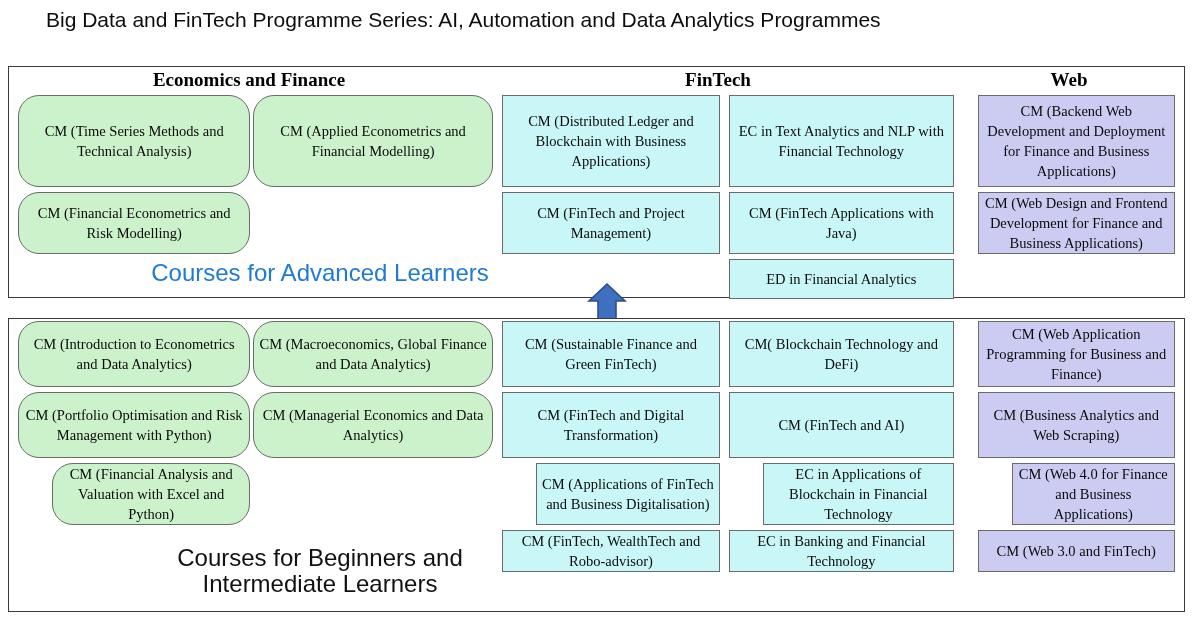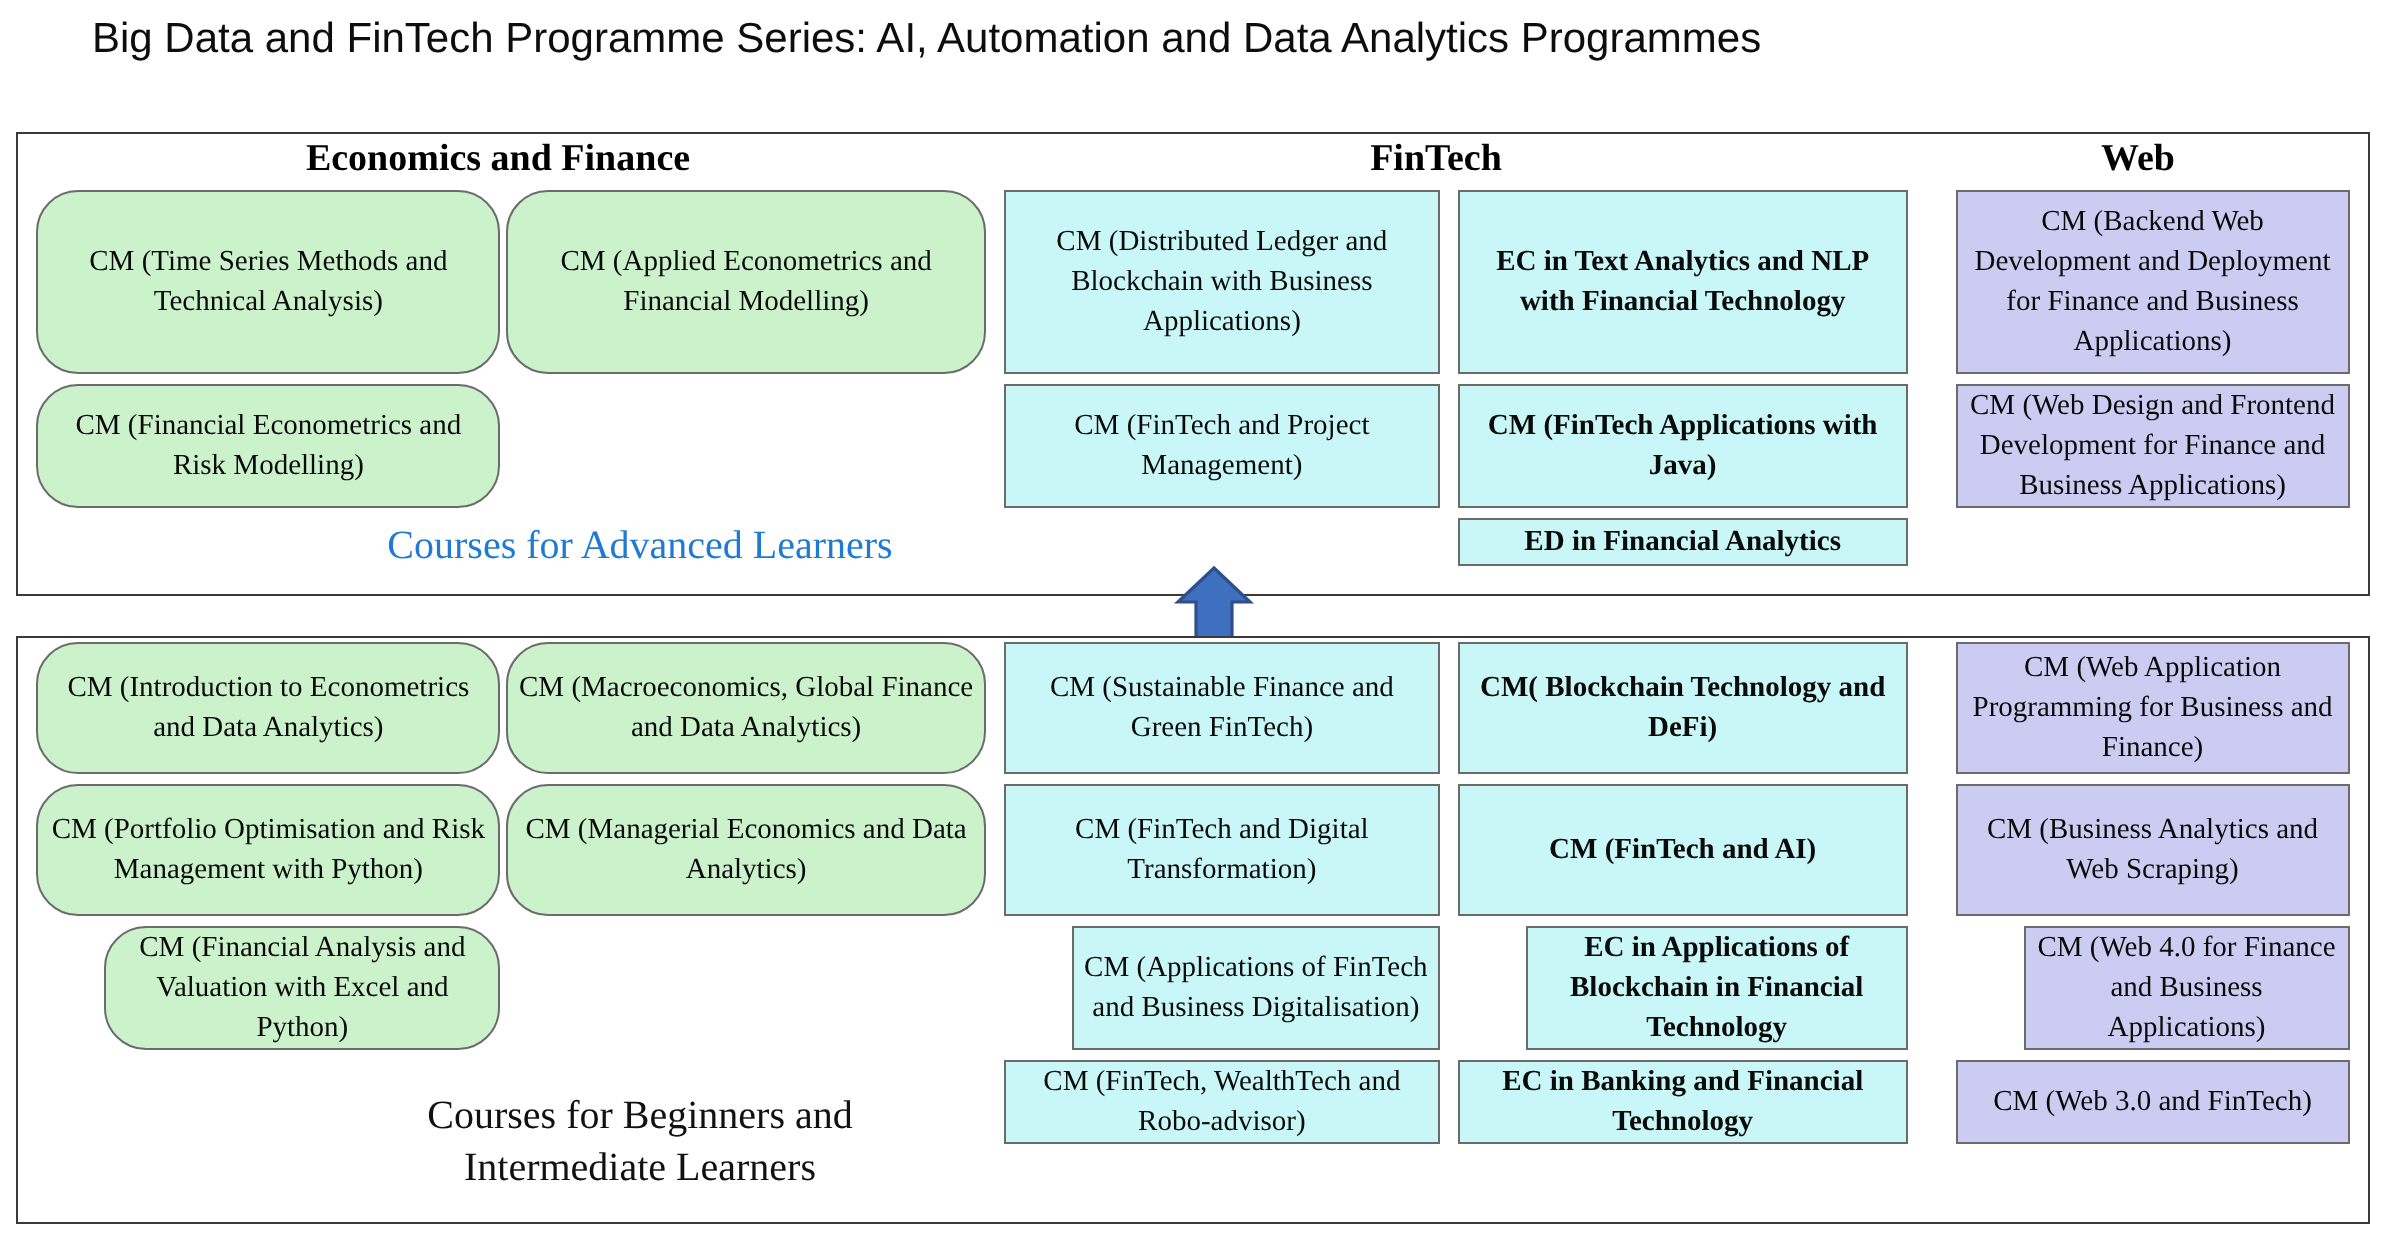--- a/index.html
+++ b/index.html
@@ -71,21 +71,21 @@
 
   .col {
     display: flex;
     flex-direction: column;
     gap: 5px;
     box-sizing: border-box;
   }
   .col-1 { width: 242px; padding-left: 9px; }
   .col-2 { width: 243px; padding-left: 3px; }
   .col-3 { width: 228px; padding-left: 9px; }
-  .col-4 { width: 234px; padding-left: 9px; font-weight: bold; }
+  .col-4 { width: 234px; padding-left: 9px; }
   .col-5 { width: 231px; padding-left: 24px; padding-right: 9px; }
 
   
   .box {
     box-sizing: border-box;
     border: 1.5px solid #6b6b6b;
     display: flex;
     align-items: center;
     justify-content: center;
     text-align: center;
@@ -94,31 +94,31 @@
     line-height: 20px;
     padding: 3px 5px;
     color: #0a0a0a;
   }
   .box.green  { background: #ccf2cc; border-radius: 21px; }
   .box.cyan   { background: #c9f7f7; }
   .box.purple { background: #ccccf2; }
 
   .h-tall  { height: 92px; }
   .h-mid   { height: 62px; }
-  .h-short { height: 24px; }
+  .h-short { height: 40px; }
   .h-b1    { height: 66px; }
   .h-b2    { height: 66px; }
   .h-b3    { height: 62px; margin-left: 34px; }
   .h-b4    { height: 42px; }
 
   
   .caption {
     position: absolute;
-    font-family: Liberation Serif, serif;
-    font-size: 20px;
+    font-family: Liberation Sans, sans-serif;
+    font-size: 24px;
     line-height: 26px;
     text-align: center;
     white-space: pre-line;
   }
   #caption-advanced {
     left: 140px;
     top: 260px;
     width: 360px;
     color: #1f7ad4;
   }

